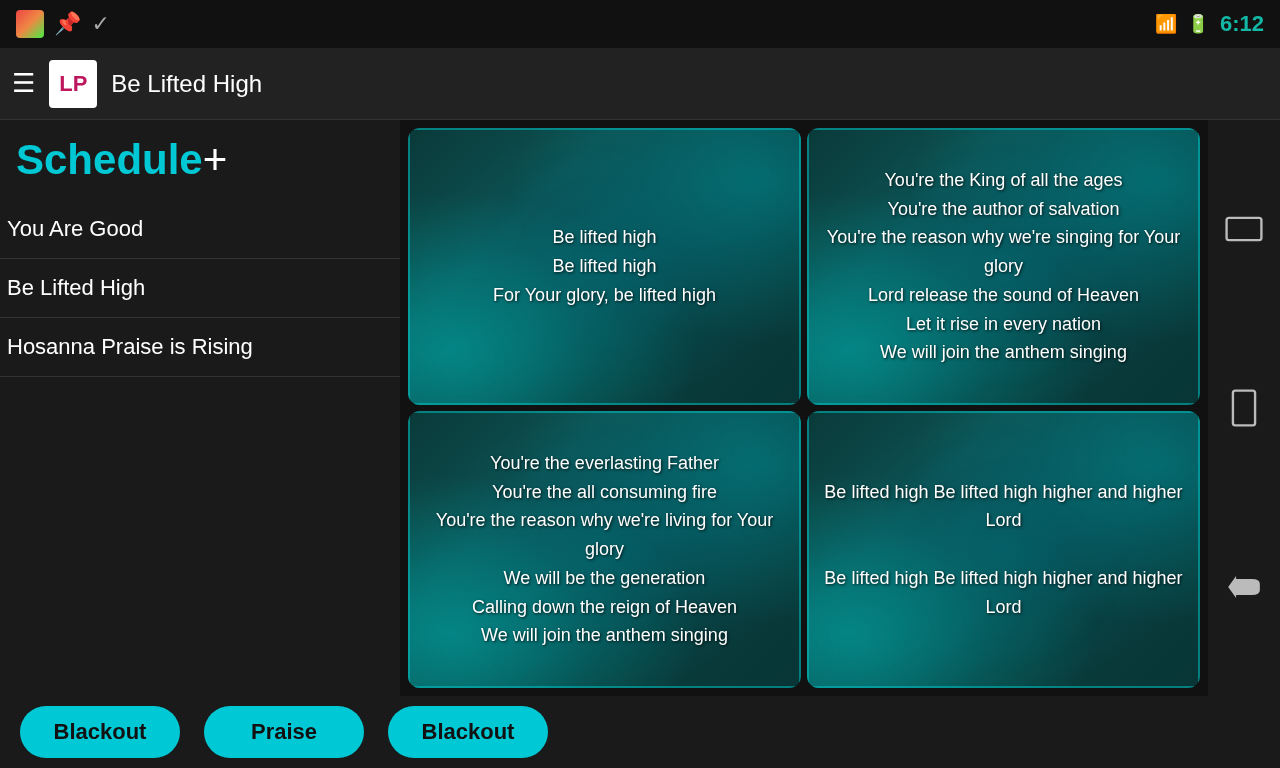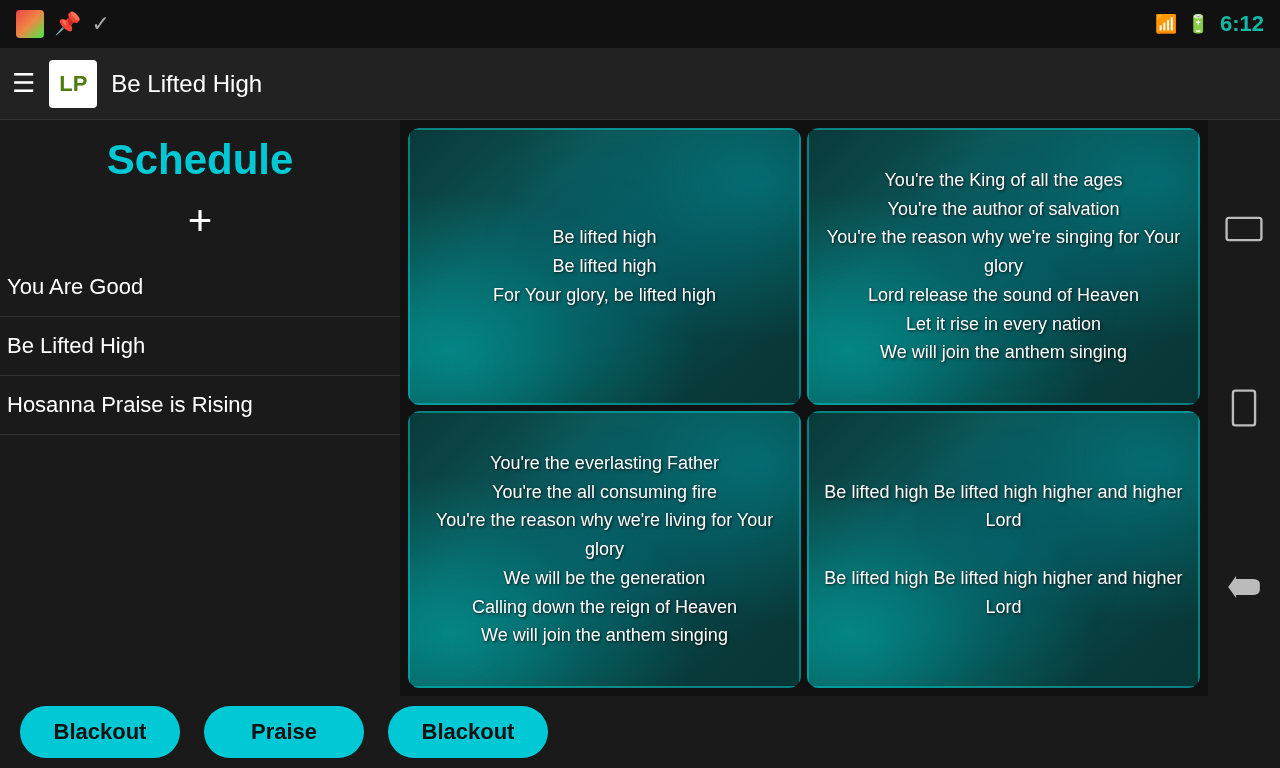--- a/index.html
+++ b/index.html
@@ -71,21 +71,21 @@
     }
     .app-logo {
       width: 48px; height: 48px;
       background: white;
       border-radius: 4px;
       display: flex;
       align-items: center;
       justify-content: center;
       font-weight: bold;
       font-size: 22px;
-      color: #4d7c0f;
+      color: #be185d;
     }
     .app-title {
       color: white;
       font-size: 24px;
       font-weight: 400;
     }
 
     
     #main-layout {
       display: flex;
@@ -98,22 +98,21 @@
     #sidebar {
       width: 400px;
       background: #1a1a1a;
       padding-top: 8px;
       flex-shrink: 0;
     }
     .schedule-header {
       display: flex;
       align-items: center;
       padding: 8px 16px 16px 16px;
-      gap: 16px;
-      flex-direction: column;
+      gap: 0;
     }
     .schedule-label {
       color: #00c8d4;
       font-size: 42px;
       font-weight: bold;
     }
     .add-button {
       color: white;
       font-size: 42px;
       font-weight: 300;

